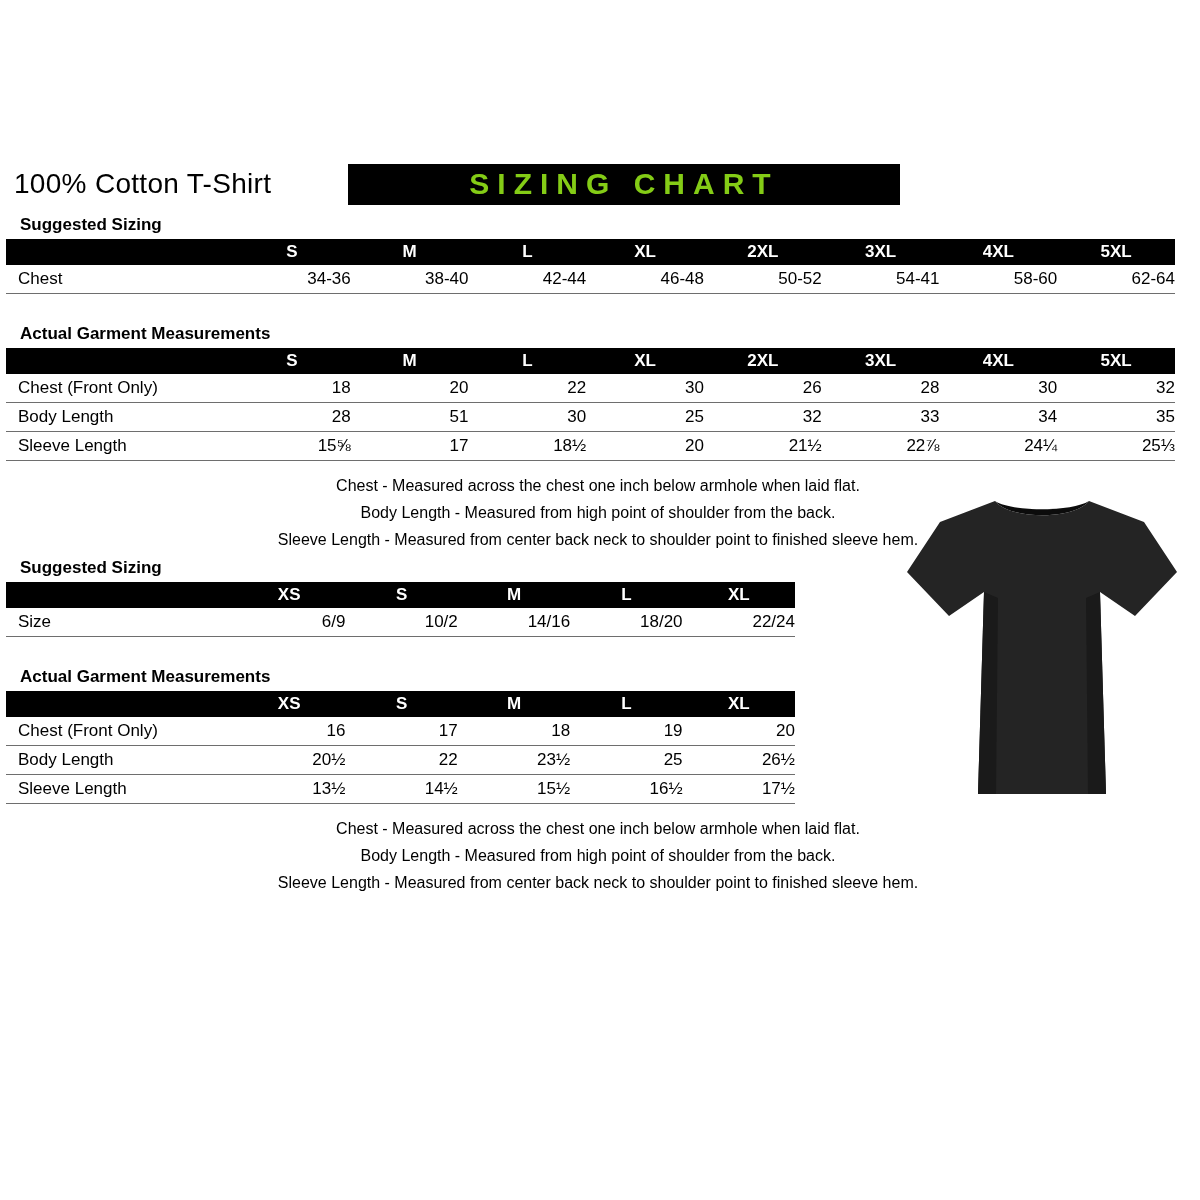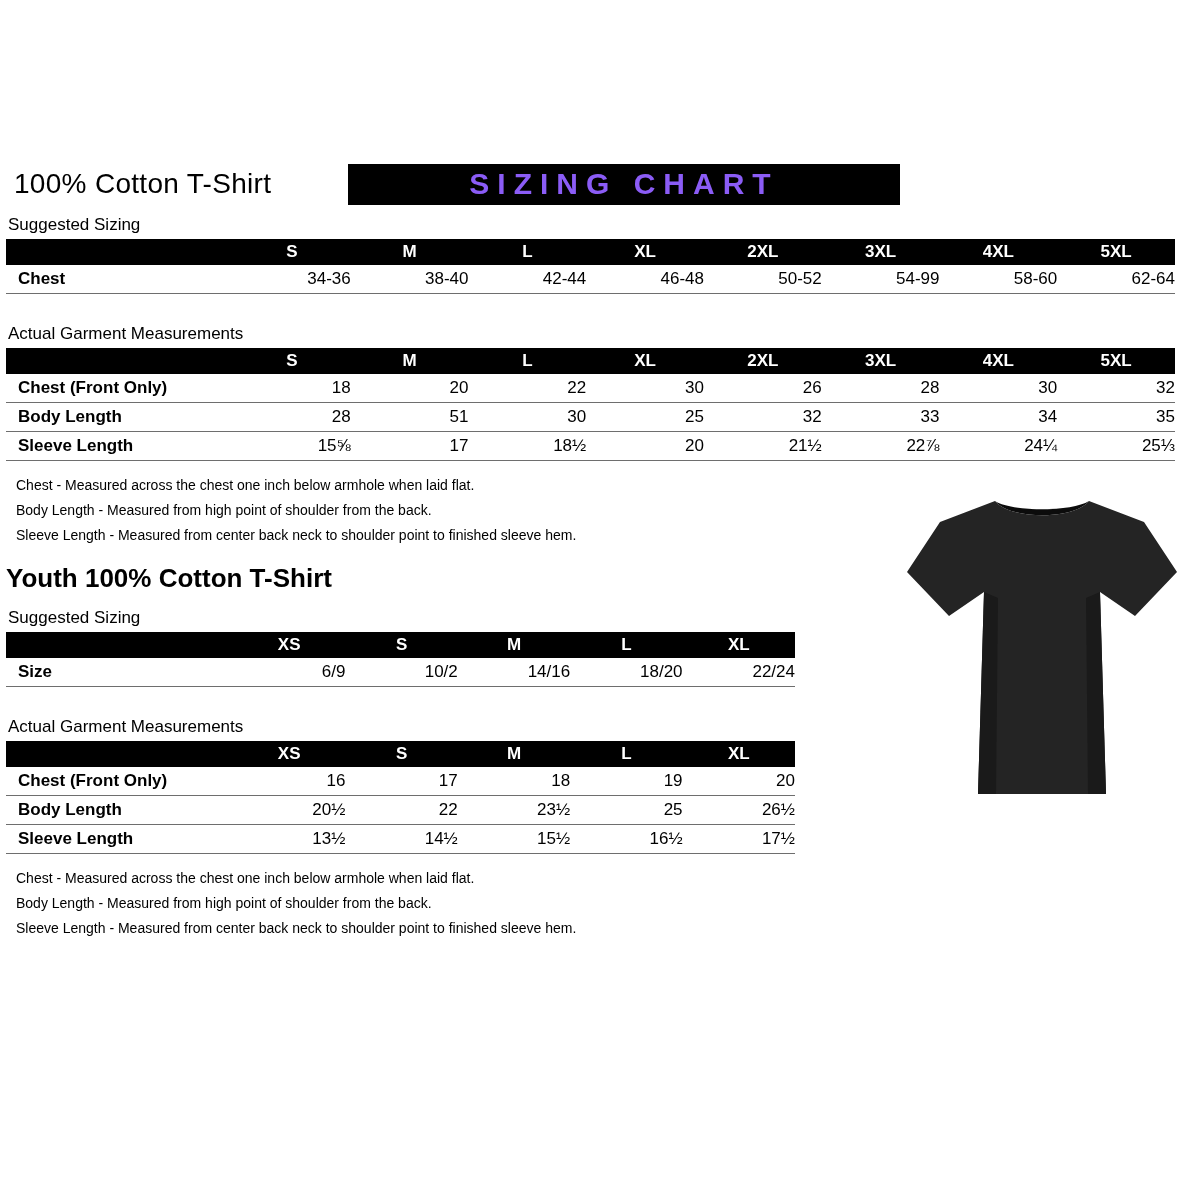--- a/index.html
+++ b/index.html
@@ -2,36 +2,36 @@
 <html><head>
 <meta charset="utf-8">
 <style>
   html,body{margin:0;padding:0;background:#fff;}
   .page{position:relative;width:1200px;height:1200px;background:#ffffff;overflow:hidden;
         font-family:"Liberation Sans", sans-serif;color:#000;}
   .content{position:absolute;top:163px;left:6px;right:20px;}
 
   .top-row{display:flex;align-items:center;margin-bottom:10px;height:42px;}
   .title{font-size:28px;font-weight:400;margin:0 0 0 8px;width:334px;letter-spacing:.3px;}
-  .banner{width:552px;height:41px;background:#000;color:#8b5cf6;display:flex;align-items:center;
+  .banner{width:552px;height:41px;background:#000;color:#84cc16;display:flex;align-items:center;
           justify-content:center;font-size:30px;font-weight:700;letter-spacing:8px;}
 
-  .section-label{font-size:17px;font-weight:400;margin:0 0 4px 2px;}
+  .section-label{font-size:17px;font-weight:700;margin:0 0 4px 14px;}
   .gap-top{margin-top:30px;}
 
   table{border-collapse:collapse;table-layout:fixed;}
   .t-adult{width:1169px;}
   .t-youth{width:789px;}
   thead th{background:#000;color:#fff;font-weight:700;font-size:17px;height:26px;padding:0;text-align:center;}
   tbody td{font-size:17px;height:28px;padding:0;text-align:right;border-bottom:1px solid #6e6e6e;}
   .label-col{width:215px;text-align:left !important;padding-left:12px !important;}
-  tbody td.label-col{font-weight:700;}
+  tbody td.label-col{font-weight:400;}
 
   .notes{margin:16px 0 0 10px;}
-  .notes p{margin:0 0 9px;font-size:14px;}
+  .notes p{margin:0 0 9px;font-size:16px;text-align:center;}
 
   .youth-title{font-size:26px;font-weight:700;margin:20px 0 14px 0;}
 
   .tee{position:absolute;top:476px;right:8px;width:300px;height:340px;}
 </style>
 </head>
 <body>
 
 <div class="page">
   <div class="content">
@@ -57,21 +57,21 @@
           </tr>
         </thead>
         <tbody>
           <tr>
             <td class="label-col">Chest</td>
             <td>34-36</td>
             <td>38-40</td>
             <td>42-44</td>
             <td>46-48</td>
             <td>50-52</td>
-            <td>54-99</td>
+            <td>54-41</td>
             <td>58-60</td>
             <td>62-64</td>
           </tr>
         </tbody>
       </table>
 
     <div class="section-label gap-top">Actual Garment Measurements</div>
     <table class="t-adult">
         <thead>
           <tr>
@@ -122,21 +122,20 @@
           </tr>
         </tbody>
       </table>
 
     <div class="notes">
       <p>Chest - Measured across the chest one inch below armhole when laid flat.</p>
       <p>Body Length - Measured from high point of shoulder from the back.</p>
       <p>Sleeve Length - Measured from center back neck to shoulder point to finished sleeve hem.</p>
     </div>
 
-    <h2 class="youth-title">Youth 100% Cotton T-Shirt</h2>
 
     <div class="section-label">Suggested Sizing</div>
     <table class="t-youth">
         <thead>
           <tr>
             <th class="label-col"></th>
             <th>XS</th>
             <th>S</th>
             <th>M</th>
             <th>L</th>

